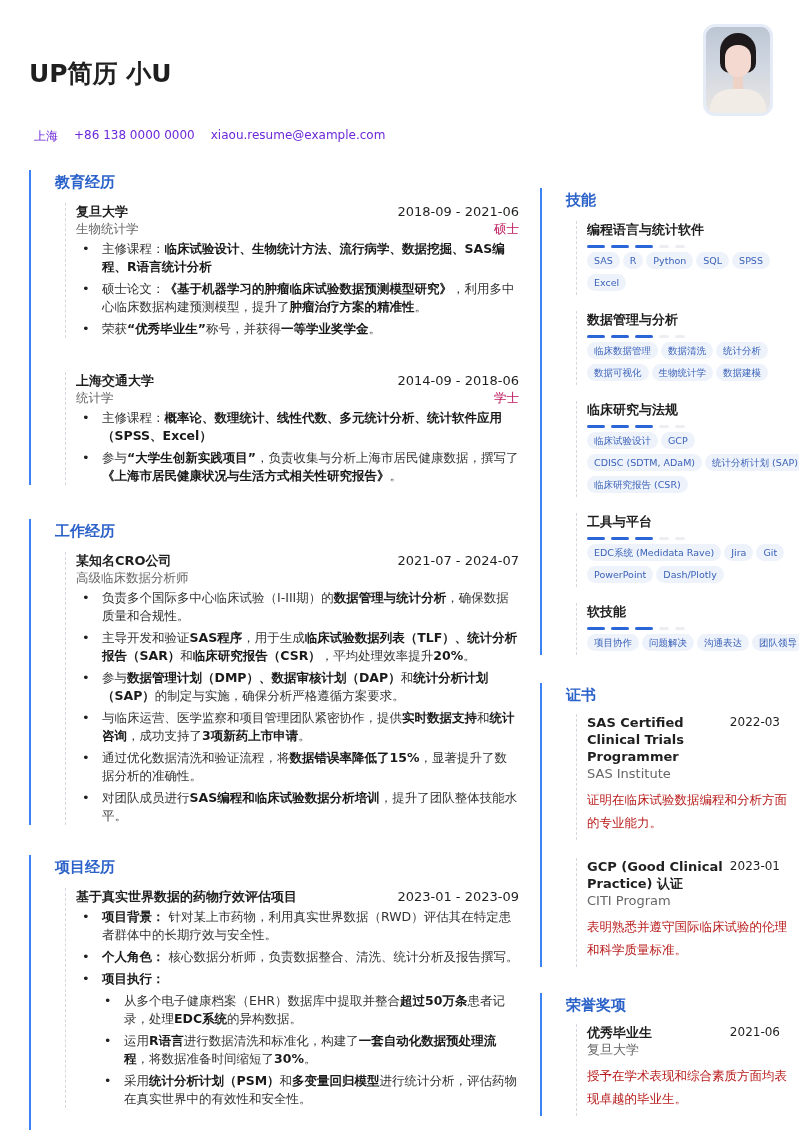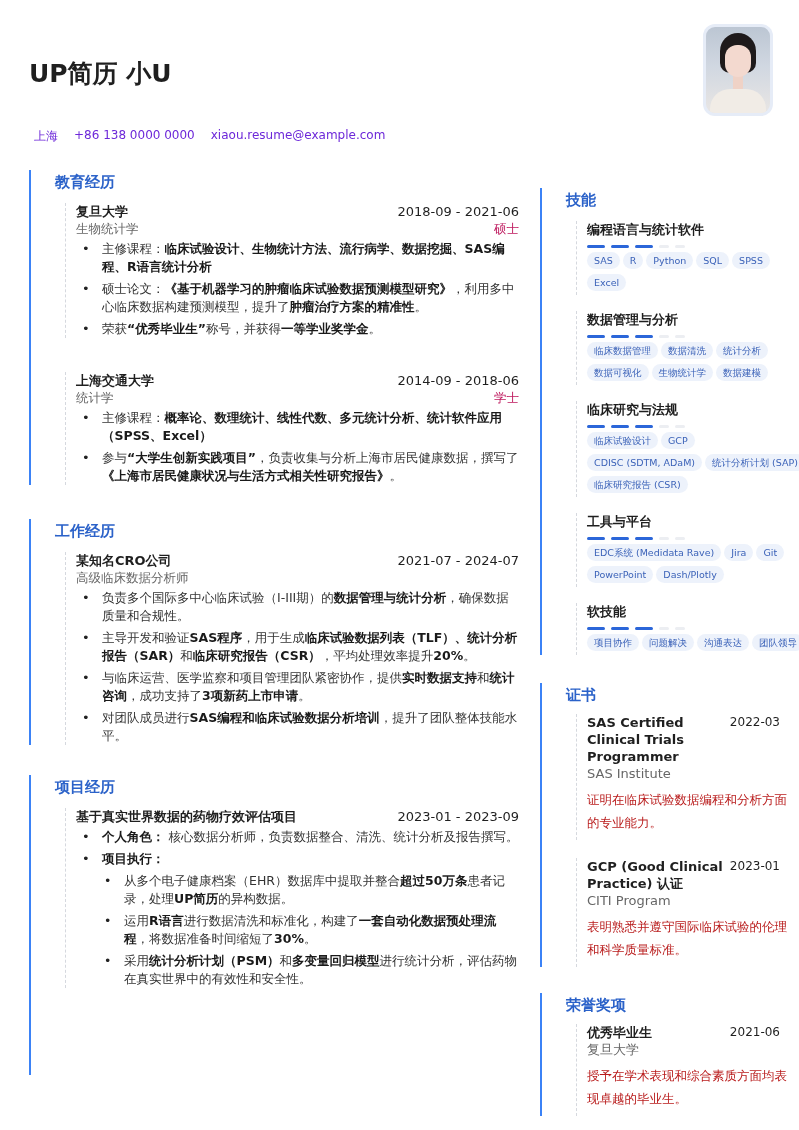--- a/index.html
+++ b/index.html
@@ -115,40 +115,43 @@
       <div class="row">
         <span class="org">某知名CRO公司</span>
         <span class="date">2021-07 - 2024-07</span>
       </div>
       <div class="row">
         <span class="sub">高级临床数据分析师</span>
       </div>
       <ul class="bullets">
         <li><span>负责多个国际多中心临床试验（I-III期）的</span><b>数据管理与统计分析</b><span>，确保数据质量和合规性。</span></li>
         <li><span>主导开发和验证</span><b>SAS程序</b><span>，用于生成</span><b>临床试验数据列表（TLF）、统计分析报告（SAR）</b><span>和</span><b>临床研究报告（CSR）</b><span>，平均处理效率提升</span><b>20%</b><span>。</span></li>
+        <li><span>参与</span><b>数据管理计划（DMP）、数据审核计划（DAP）</b><span>和</span><b>统计分析计划（SAP）</b><span>的制定与实施，确保分析严格遵循方案要求。</span></li>
         <li><span>与临床运营、医学监察和项目管理团队紧密协作，提供</span><b>实时数据支持</b><span>和</span><b>统计咨询</b><span>，成功支持了</span><b>3项新药上市申请</b><span>。</span></li>
+        <li><span>通过优化数据清洗和验证流程，将</span><b>数据错误率降低了15%</b><span>，显著提升了数据分析的准确性。</span></li>
         <li><span>对团队成员进行</span><b>SAS编程和临床试验数据分析培训</b><span>，提升了团队整体技能水平。</span></li>
       </ul>
     </div>
   </div>
 
   <div style="height:26px;"></div>
 
   <div class="section" style="height:300px;">
     <div class="section-title">项目经历</div>
     <div class="entry">
       <div class="row">
         <span class="org">基于真实世界数据的药物疗效评估项目</span>
         <span class="date">2023-01 - 2023-09</span>
       </div>
       <ul class="bullets">
+        <li><b>项目背景：</b><span> 针对某上市药物，利用真实世界数据（RWD）评估其在特定患者群体中的长期疗效与安全性。</span></li>
         <li><b>个人角色：</b><span> 核心数据分析师，负责数据整合、清洗、统计分析及报告撰写。</span></li>
         <li><b>项目执行：</b>
           <ul class="sub-bullets">
-            <li><span>从多个电子健康档案（EHR）数据库中提取并整合</span><b>超过50万条</b><span>患者记录，处理</span><b>UP简历</b><span>的异构数据。</span></li>
+            <li><span>从多个电子健康档案（EHR）数据库中提取并整合</span><b>超过50万条</b><span>患者记录，处理</span><b>EDC系统</b><span>的异构数据。</span></li>
             <li><span>运用</span><b>R语言</b><span>进行数据清洗和标准化，构建了</span><b>一套自动化数据预处理流程</b><span>，将数据准备时间缩短了</span><b>30%</b><span>。</span></li>
             <li><span>采用</span><b>统计分析计划（PSM）</b><span>和</span><b>多变量回归模型</b><span>进行统计分析，评估药物在真实世界中的有效性和安全性。</span></li>
           </ul>
         </li>
       </ul>
     </div>
   </div>
 </div>
 
 <div class="col-right">

